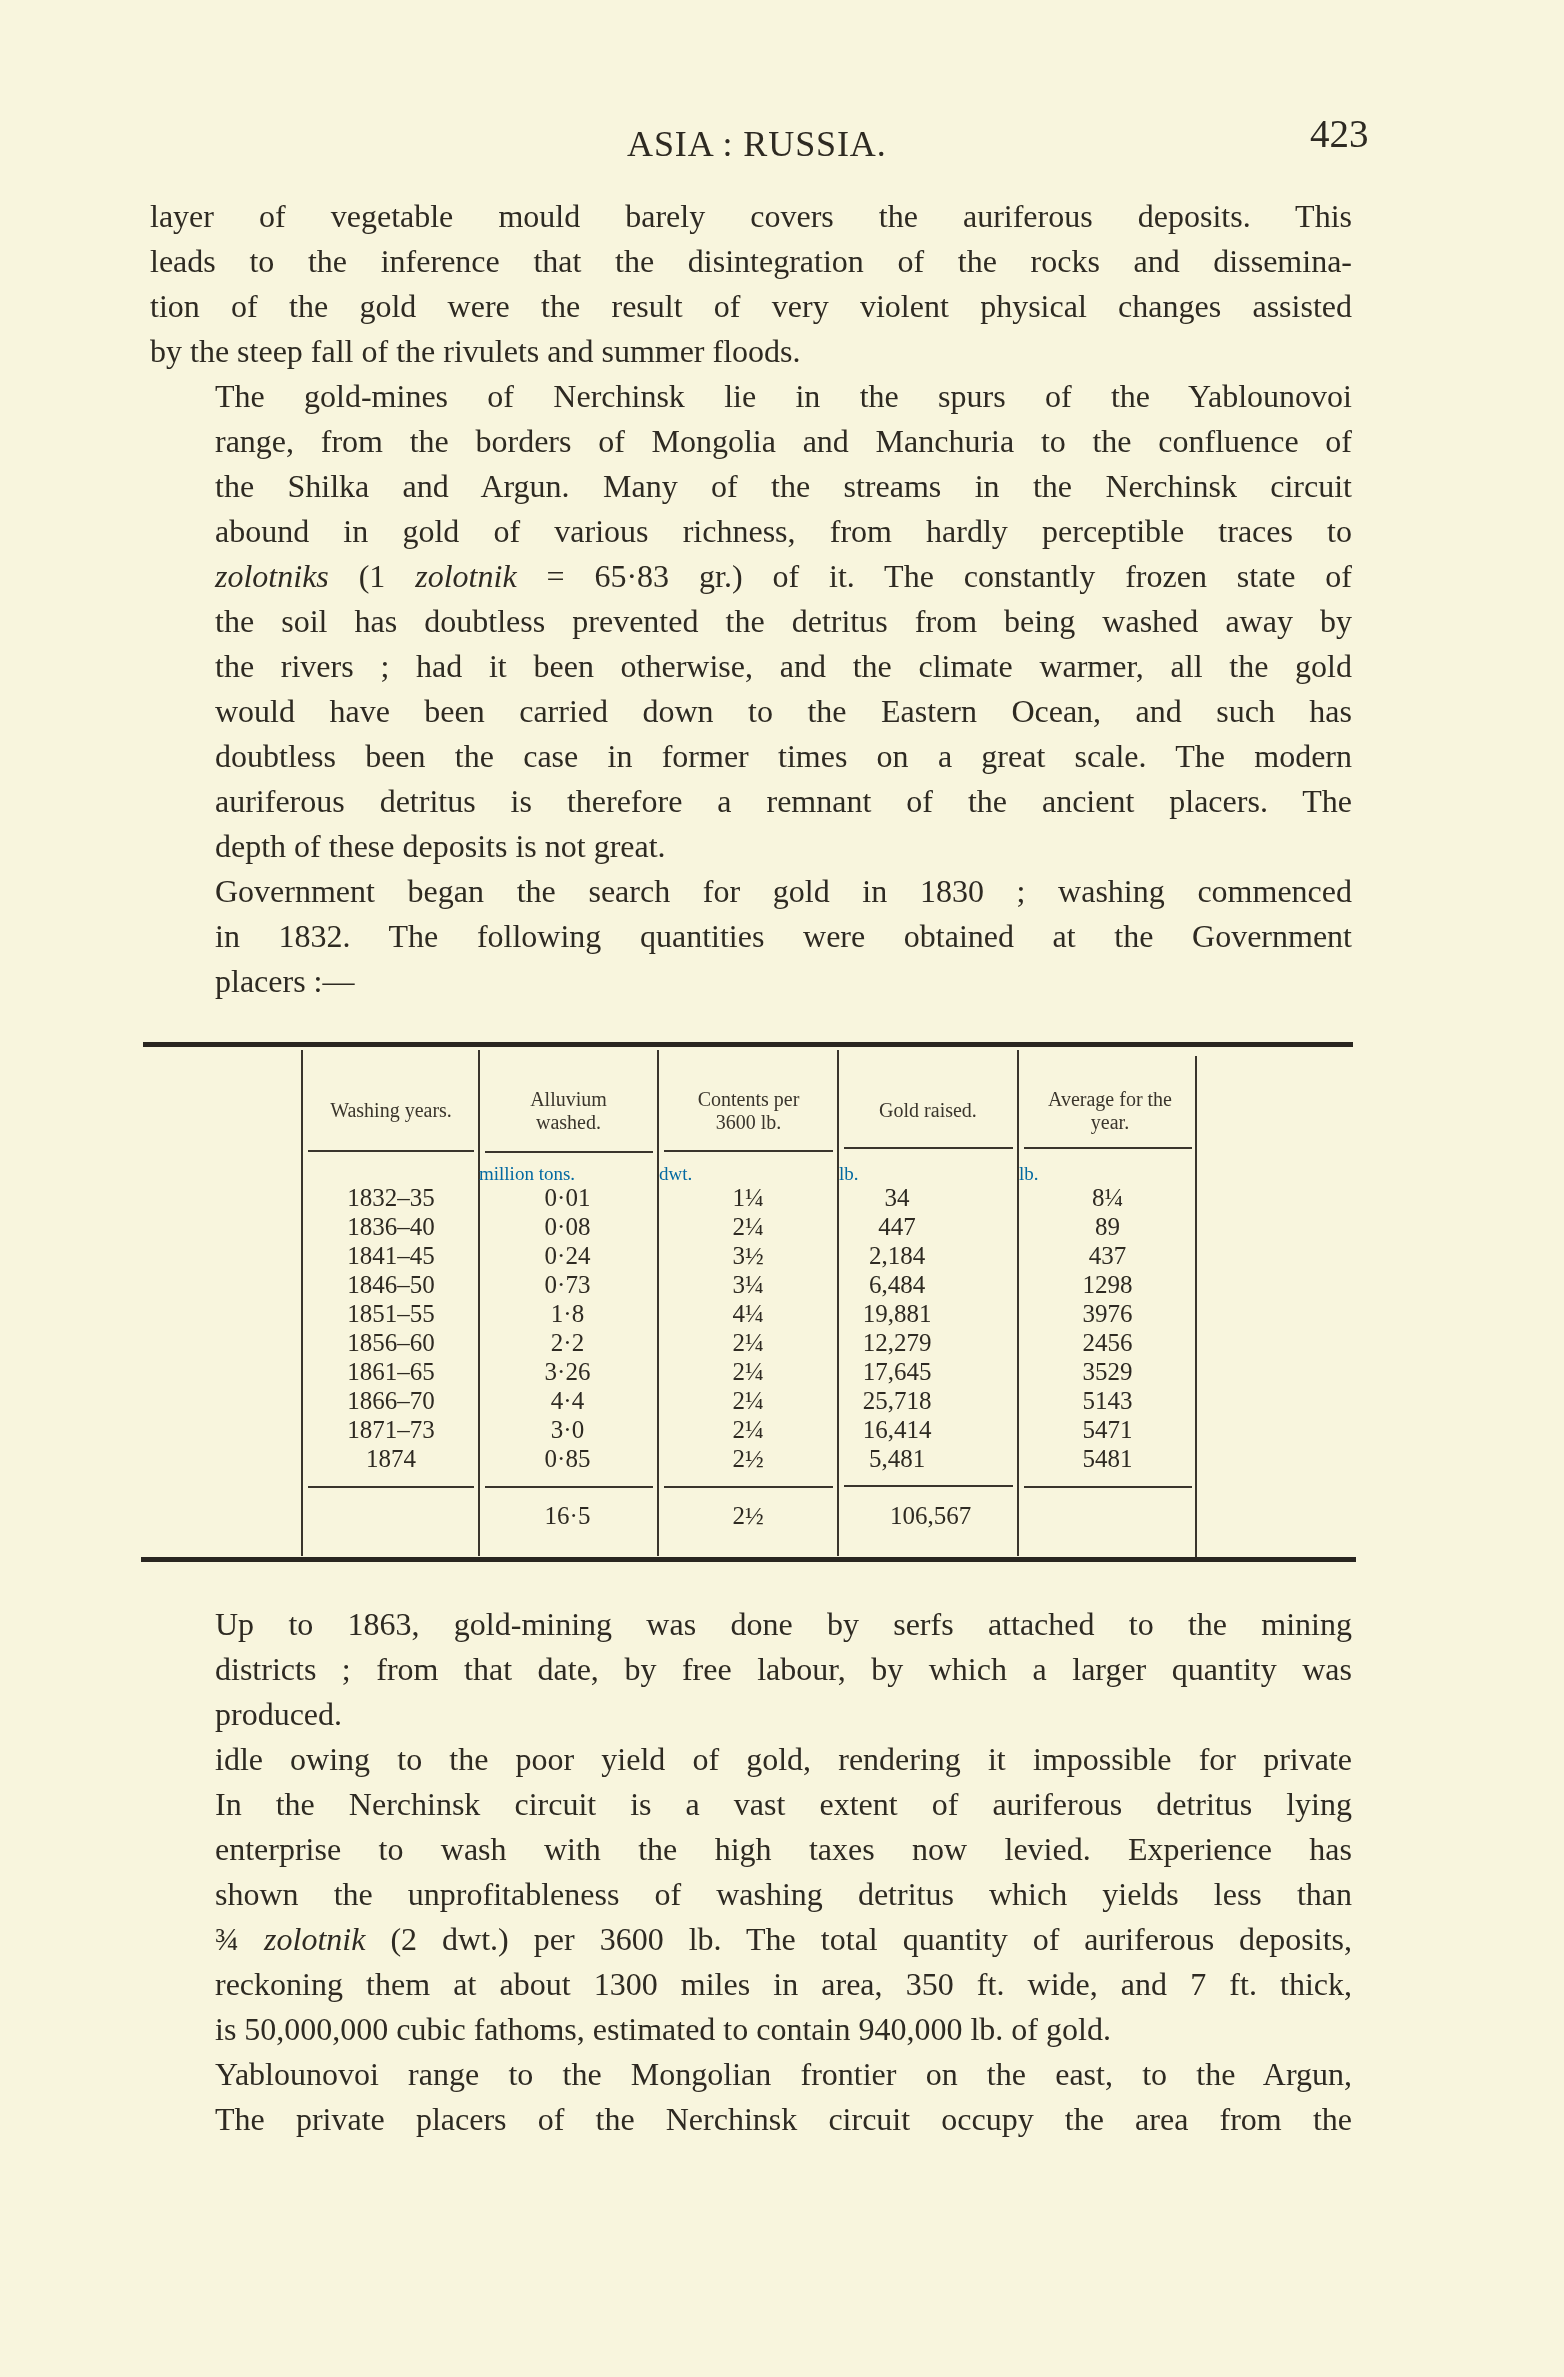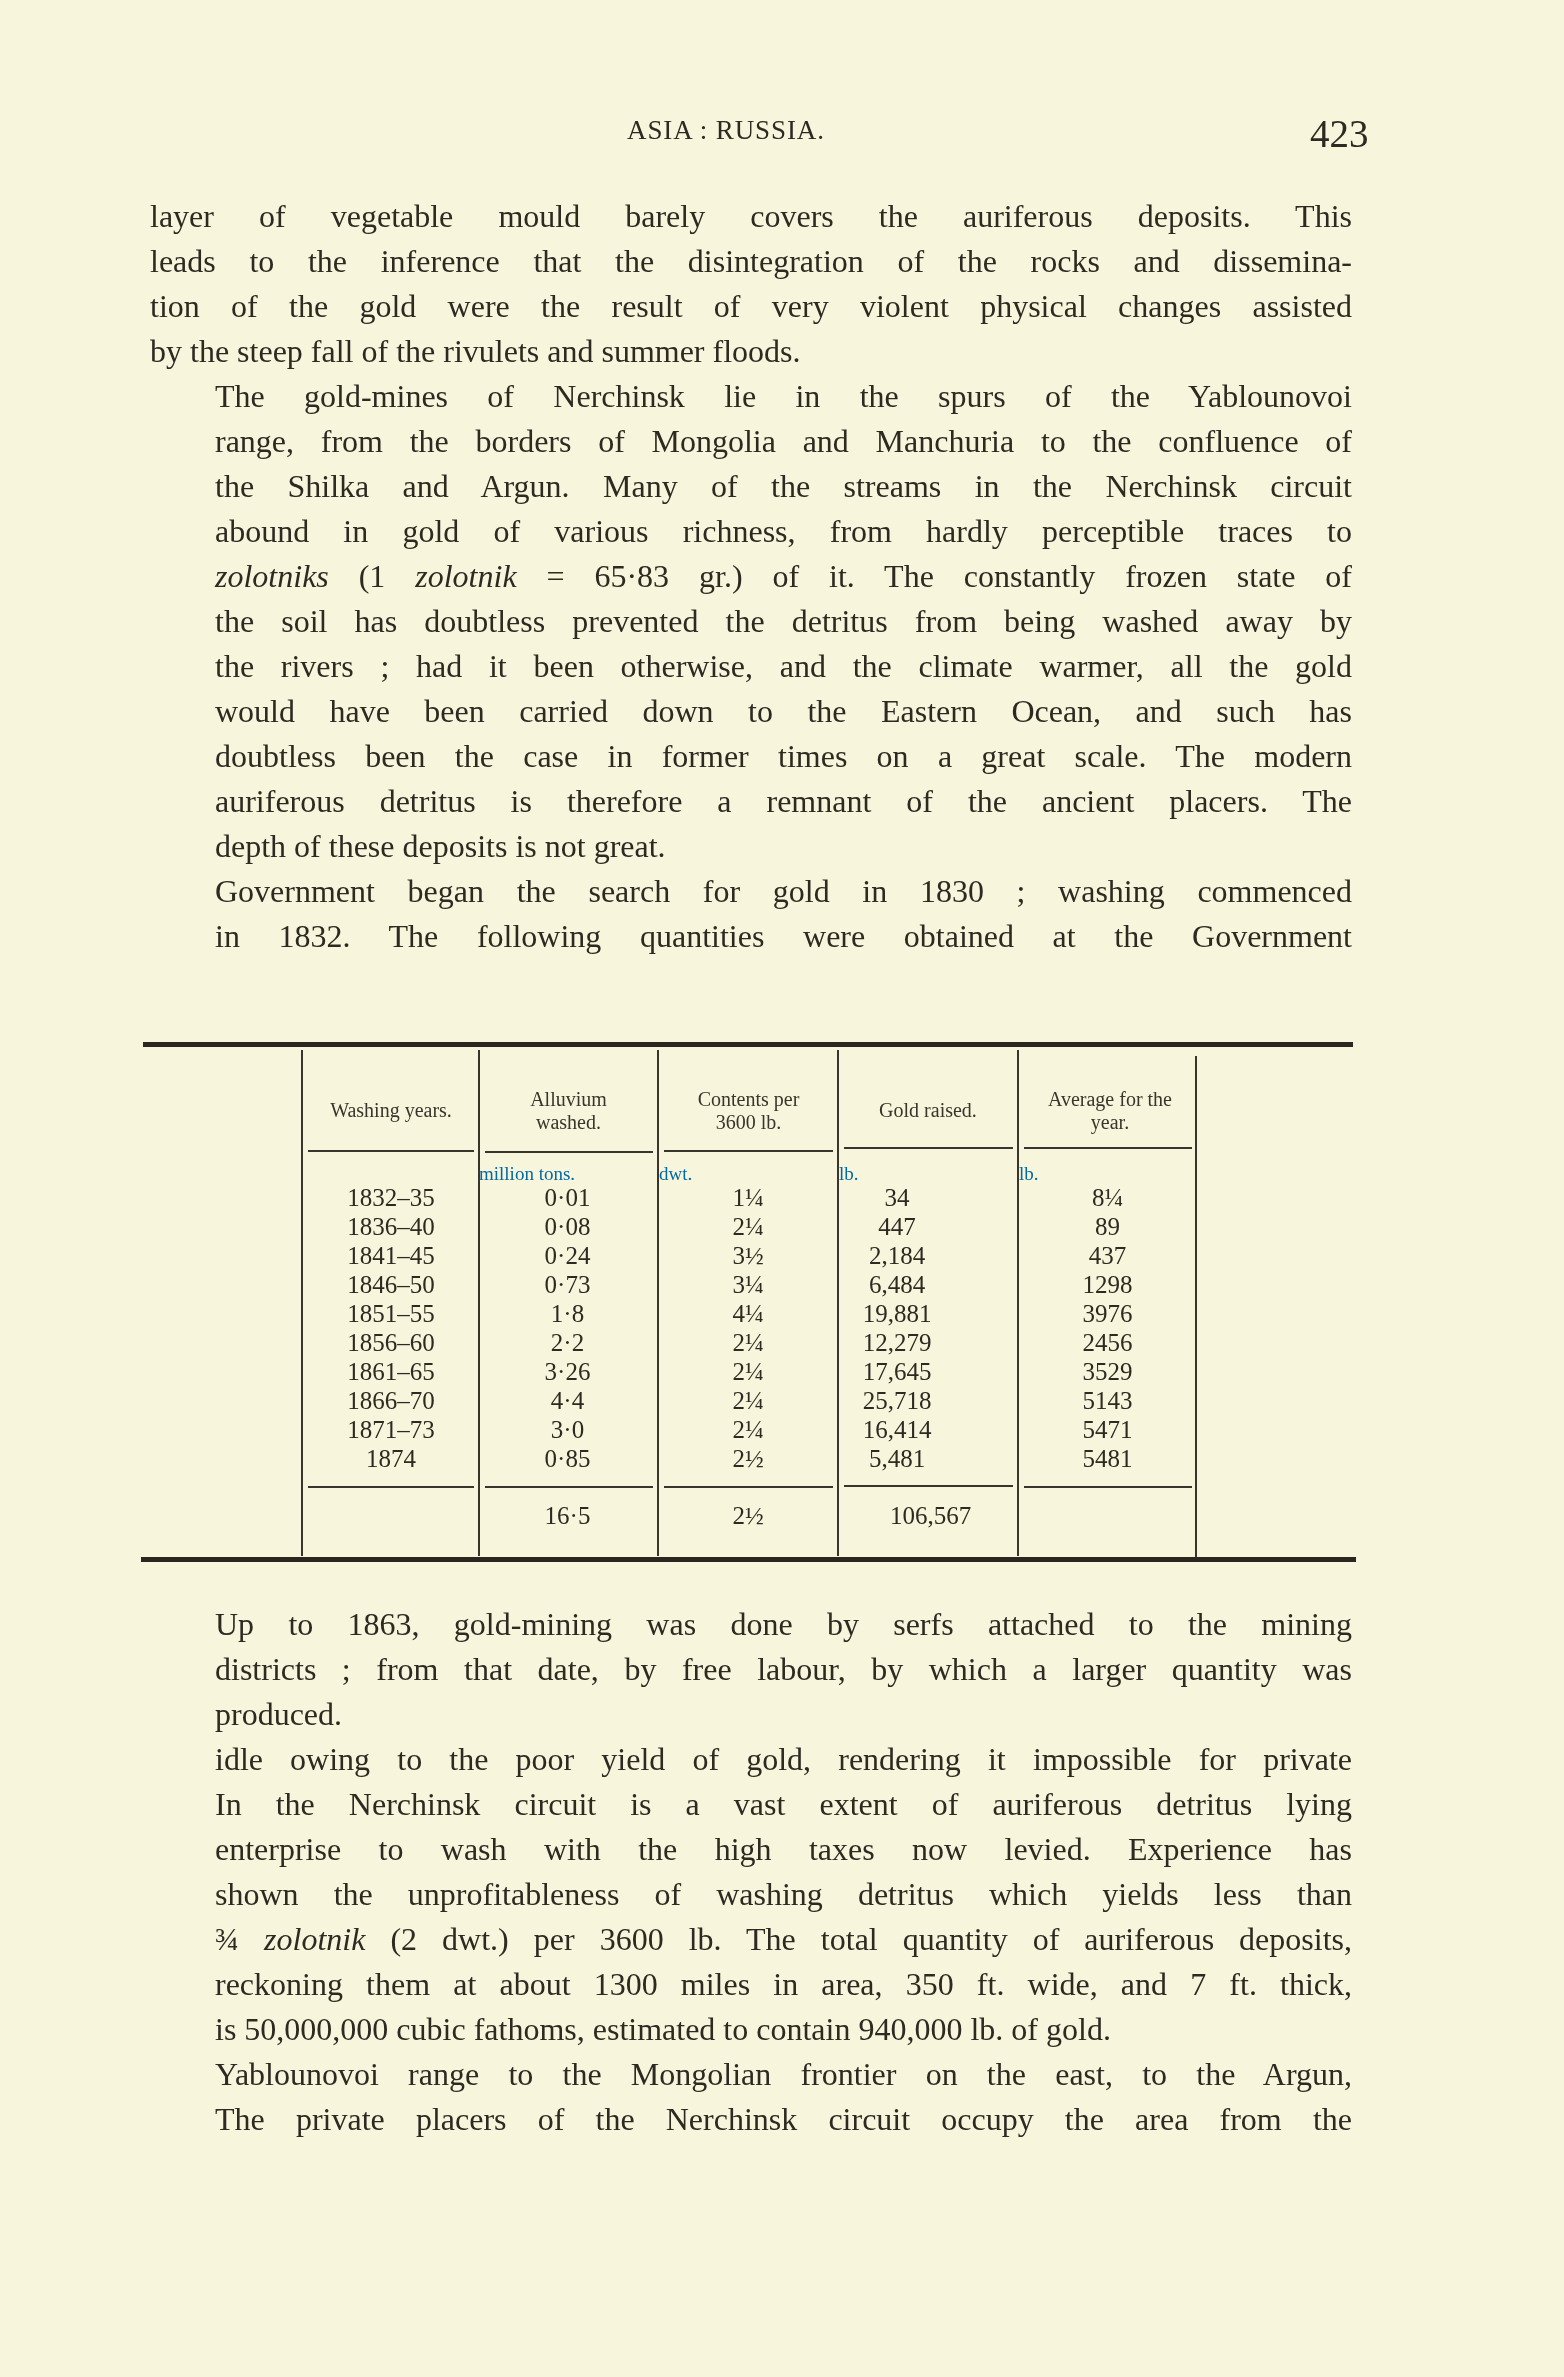--- a/index.html
+++ b/index.html
@@ -6,21 +6,21 @@
   body {
     width:1565px; height:2377px; position:relative; overflow:hidden;
     background:#f8f5dd;
     color:#2e2a22;
     font-family:"Liberation Serif","DejaVu Serif",serif;
   }
   .running-head {
     position:absolute; top:115px; left:0; width:1565px; height:45px;
   }
   .running-title {
-    position:absolute; left:627px; top:0; font-size:27px; letter-spacing:0.9px;
+    position:absolute; left:627px; top:8px; font-size:36px; letter-spacing:0.9px;
   }
   .page-number {
     position:absolute; left:1310px; top:-3.6px; font-size:39px;
   }
   .text-block {
     position:absolute; left:150px; width:1202px;
     font-size:32px; line-height:45px; text-align:justify;
   }
   .text-block p { margin:0; text-indent:0; }
   .text-block p.indent { text-indent:65px; }
@@ -69,20 +69,21 @@
     <span class="line">the soil has doubtless prevented the detritus from being washed away by</span>
     <span class="line">the rivers ; had it been otherwise, and the climate warmer, all the gold</span>
     <span class="line">would have been carried down to the Eastern Ocean, and such has</span>
     <span class="line">doubtless been the case in former times on a great scale. The modern</span>
     <span class="line">auriferous detritus is therefore a remnant of the ancient placers. The</span>
     <span class="line last">depth of these deposits is not great.</span>
   </p>
   <p class="indent">
     <span class="line">Government began the search for gold in 1830 ; washing commenced</span>
     <span class="line">in 1832. The following quantities were obtained at the Government</span>
+    <span class="line last">placers :—</span>
   </p>
 </div>
 
 <div class="table-wrap">
 
   <div class="rule-thick" style="left:143px; top:1042px; width:1210px;"></div>
   <div class="rule-thick" style="left:141px; top:1557px; width:1215px;"></div>
 
   <div class="vline" style="left:301px; top:1050px; height:506px;"></div>
   <div class="vline" style="left:478px; top:1050px; height:506px;"></div>

